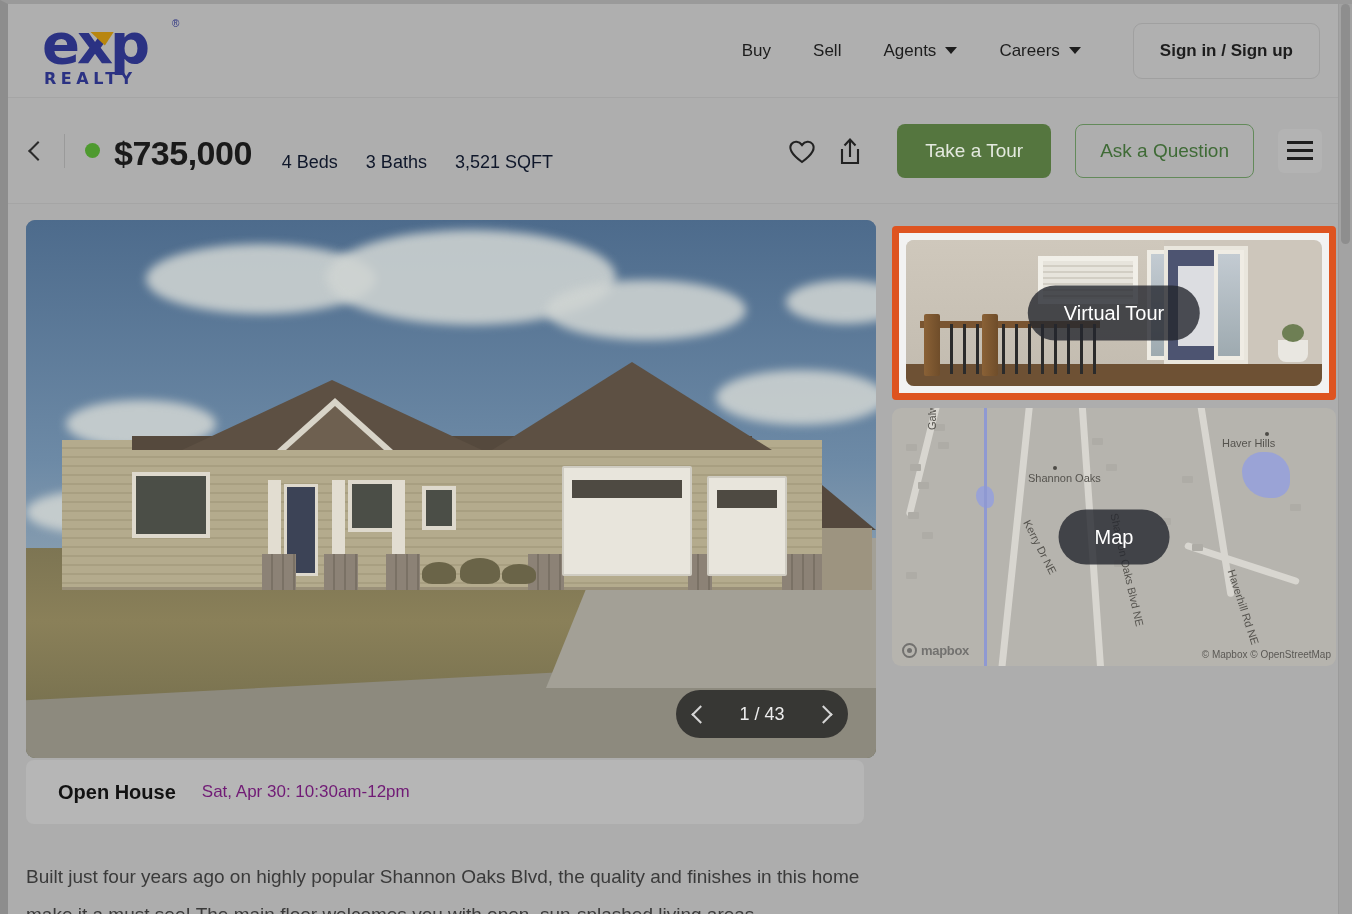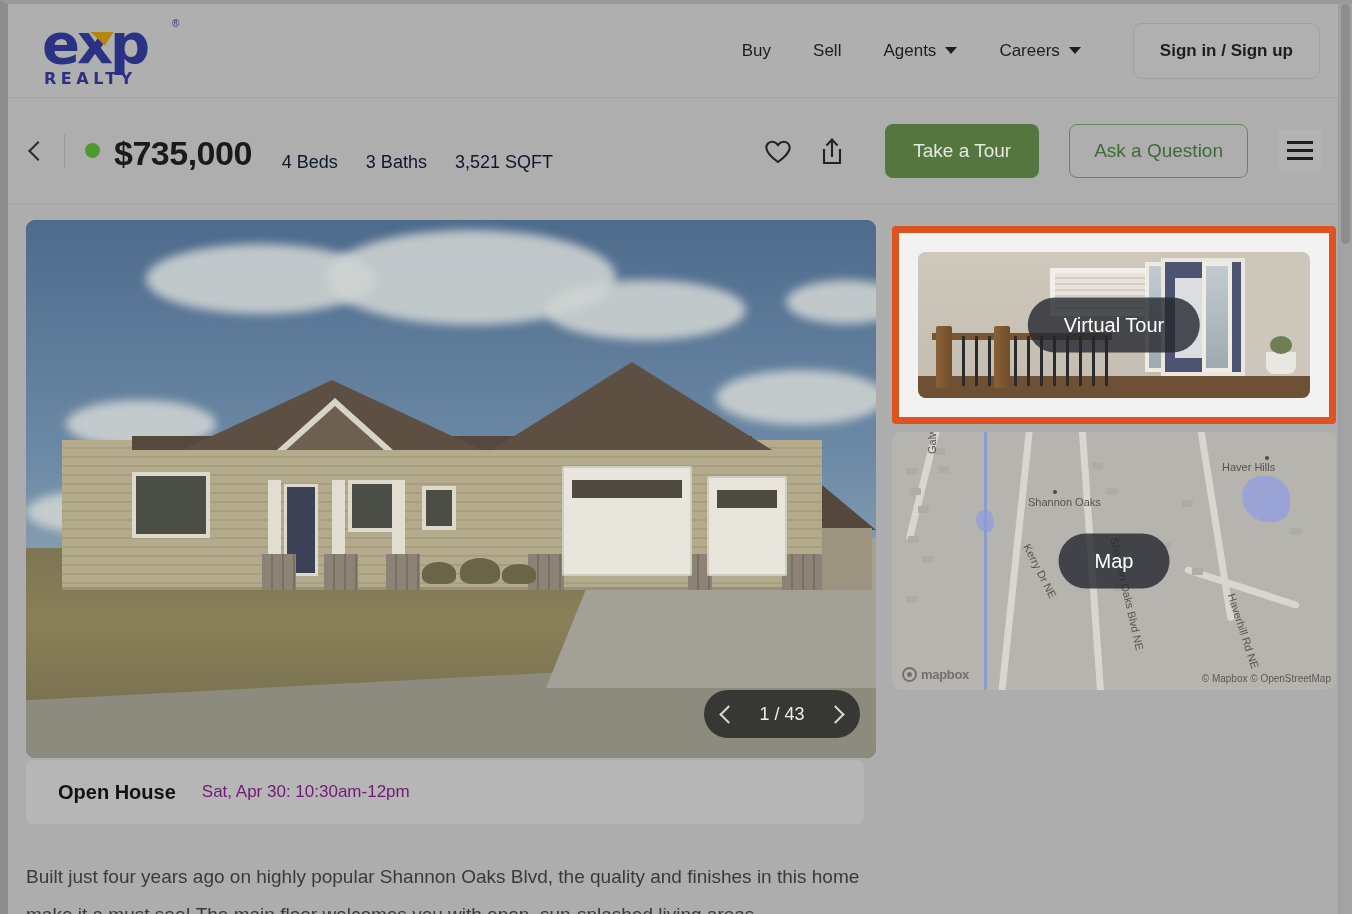--- a/index.html
+++ b/index.html
@@ -203,21 +203,21 @@
   .citystate {
     font-size: 22px;
     color: #3d3d3d;
     white-space: nowrap;
   }
 
   .prop-actions {
     margin-left: auto;
     display: flex;
     align-items: center;
-    gap: 8px;
+    gap: 2px;
   }
   .icon-btn {
     width: 46px; height: 46px;
     display: flex;
     align-items: center;
     justify-content: center;
     cursor: pointer;
     flex: none;
   }
   .icon-btn svg { display: block; }
@@ -427,27 +427,27 @@
   }
   .neighbor-body {
     position: absolute;
     left: 6px; bottom: 0;
     width: 110px; height: 62px;
     background: #9d9480;
   }
 
   .carousel-ctrl {
     position: absolute;
-    right: 16px; bottom: 20px;
+    right: 28px; bottom: 20px;
     background: rgba(34,34,34,0.80);
     border-radius: 26px;
     height: 48px;
     display: flex;
     align-items: center;
-    gap: 24px;
+    gap: 32px;
     padding: 0 18px;
     cursor: default;
   }
   .carousel-ctrl .chev {
     width: 13px; height: 13px;
     border-top: 2.4px solid #d6d6d6;
     border-right: 2.4px solid #d6d6d6;
     cursor: pointer;
     flex: none;
   }
@@ -537,21 +537,21 @@
     width: 58px; height: 48px;
     background: #8d7a54;
     border-radius: 3px;
   }
 
   
   .vt-highlight {
     margin-top: 6px;
     border: 7px solid #de5420;
     border-radius: 4px;
-    padding: 19px;
+    padding: 7px;
     background: #f2f2f2;
   }
   .tile-vt {
     height: 146px;
     border-radius: 8px;
   }
   .vt-bg { position: absolute; inset: 0; background: #cdc6bb; }
   .vt-wall {
     position: absolute; left: 0; top: 0; width: 62%; bottom: 0;
     background: linear-gradient(#cfc8bc, #c2bbaf);

